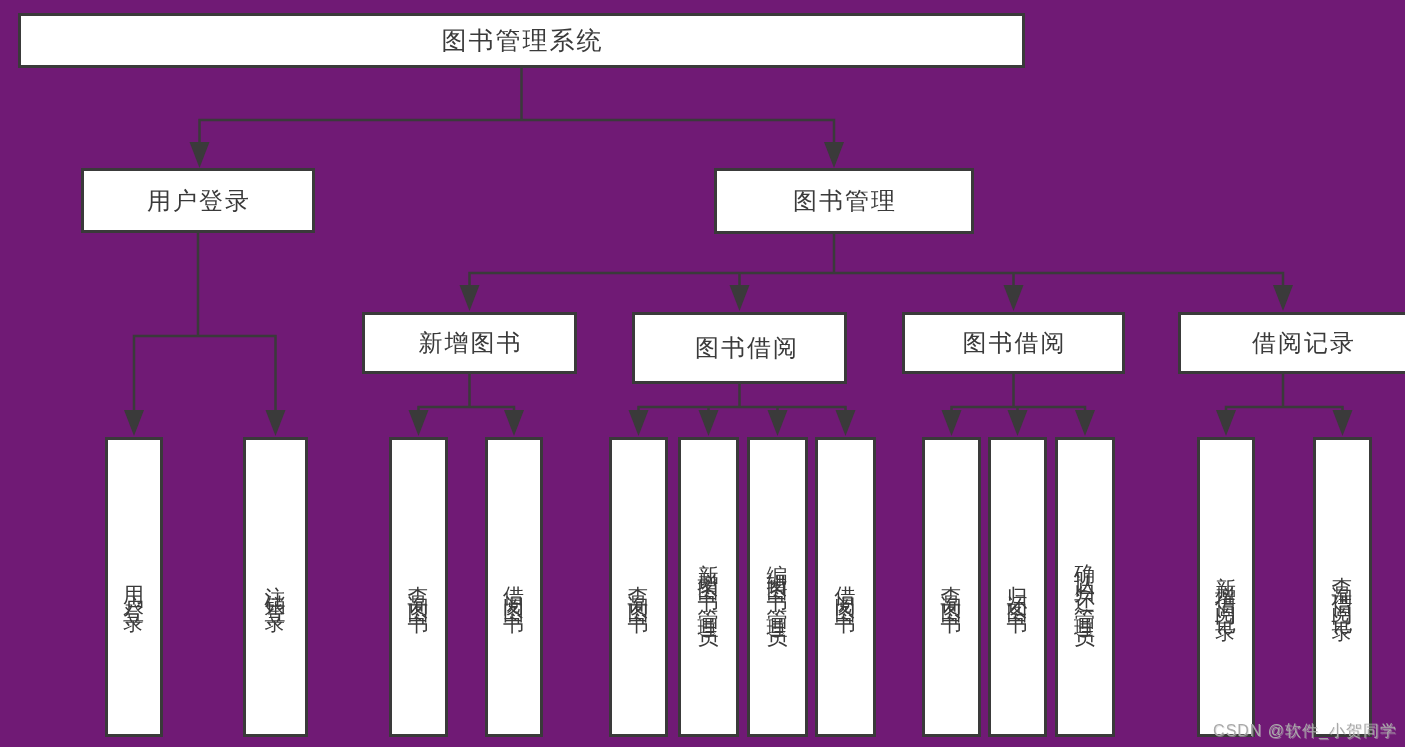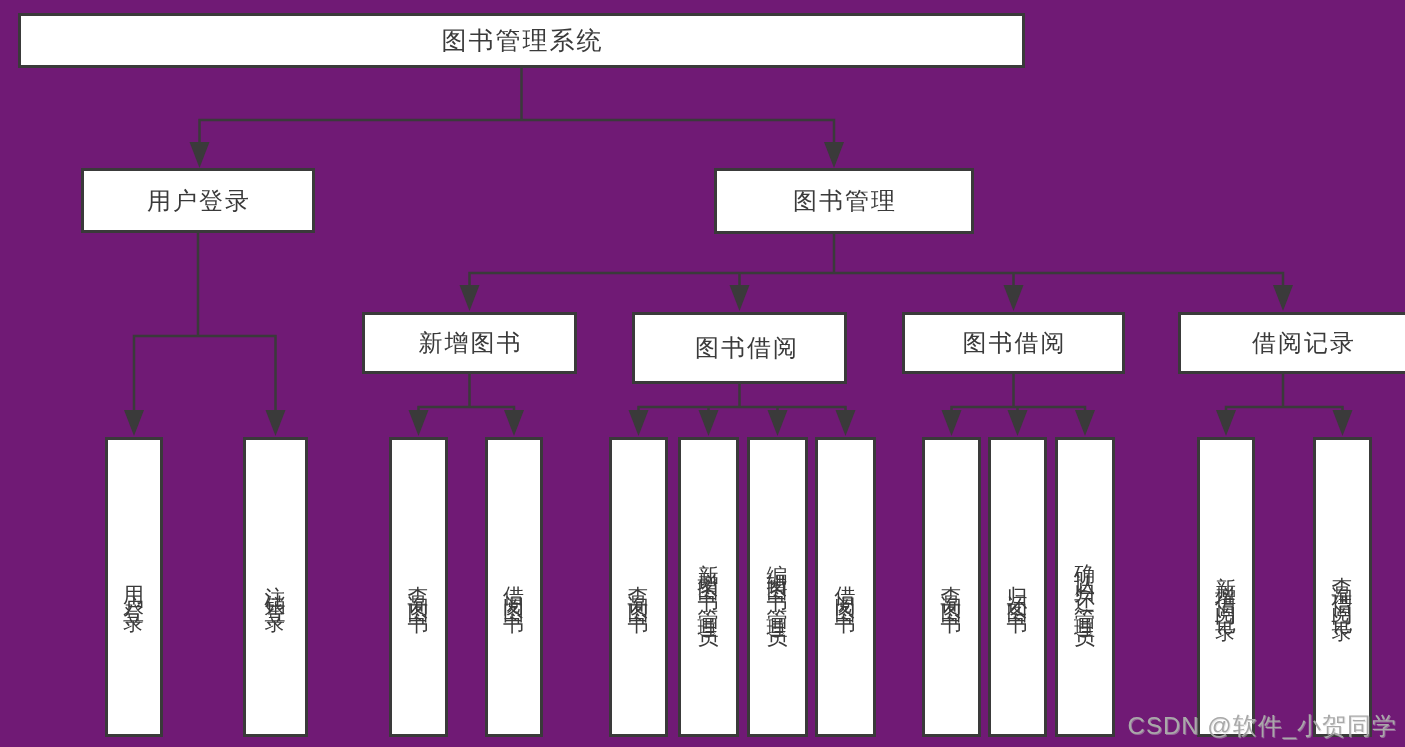--- a/index.html
+++ b/index.html
@@ -33,21 +33,21 @@
     text-orientation:mixed;
     font-size:21px;
     letter-spacing:9px;
     line-height:1;
     white-space:nowrap;
   }
   .watermark{
     position:absolute;
     right:8px;
     bottom:5px;
-    font-size:24px;
+    font-size:16px;
     color:#a9a9a9;
     letter-spacing:1px;
     z-index:5;
     text-shadow:1px 1px 0 rgba(200,200,200,0.45);
     white-space:nowrap;
   }
 </style>
 </head>
 <body>
 

